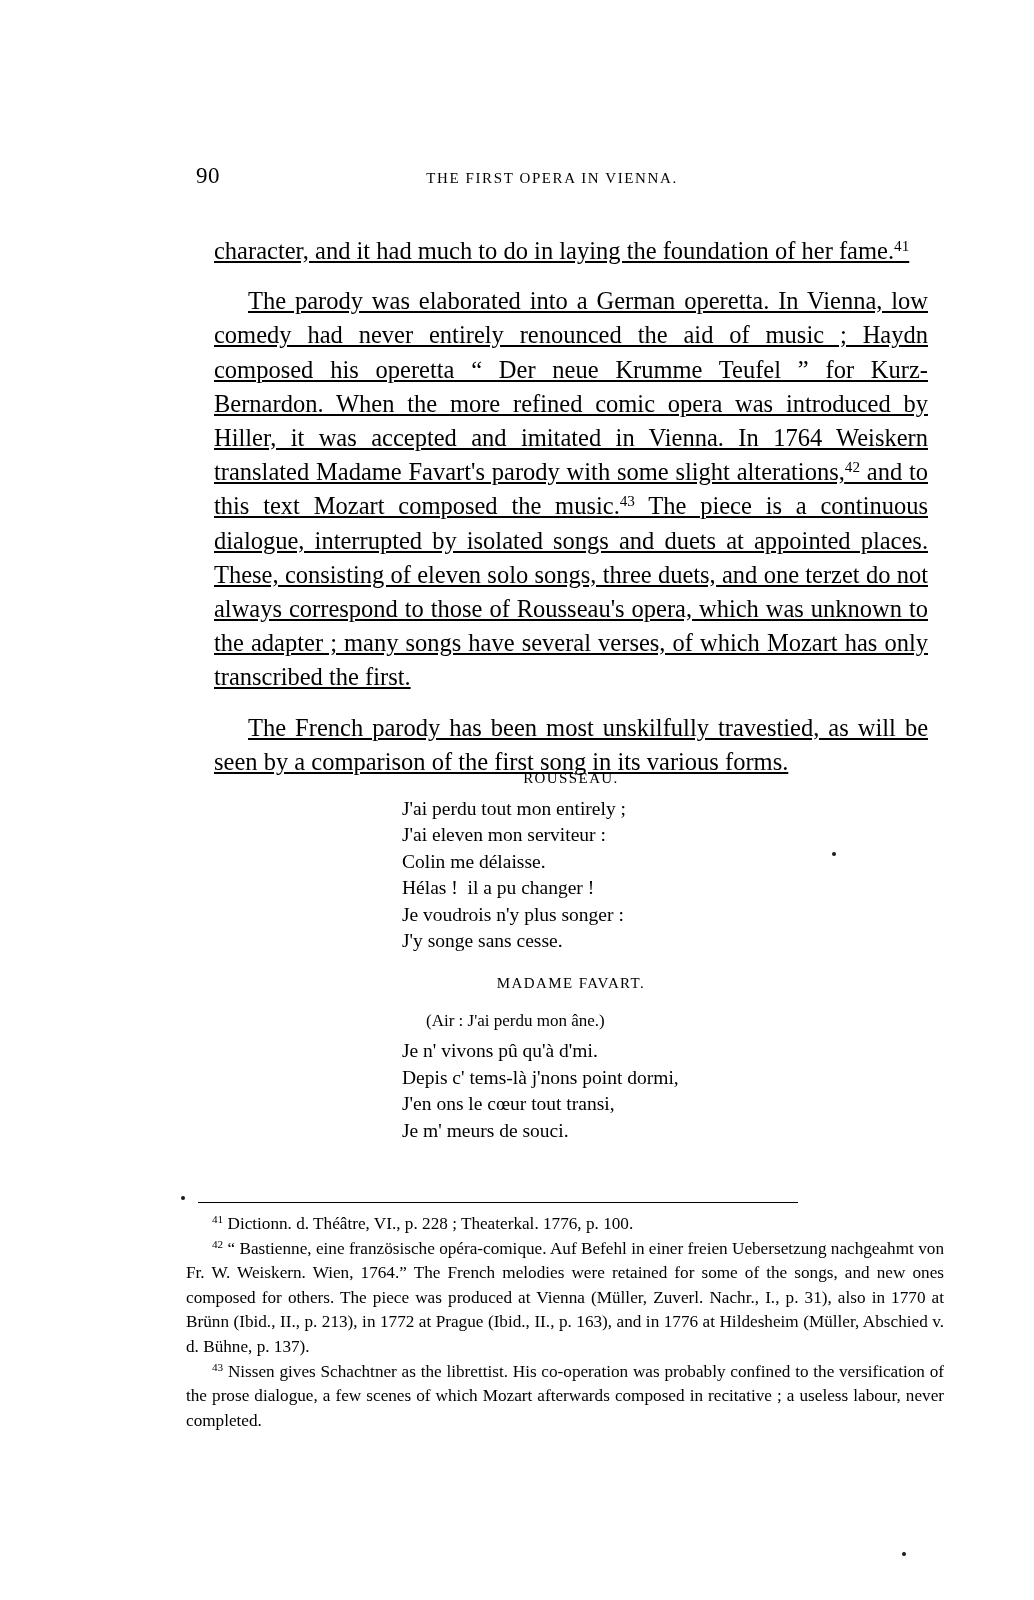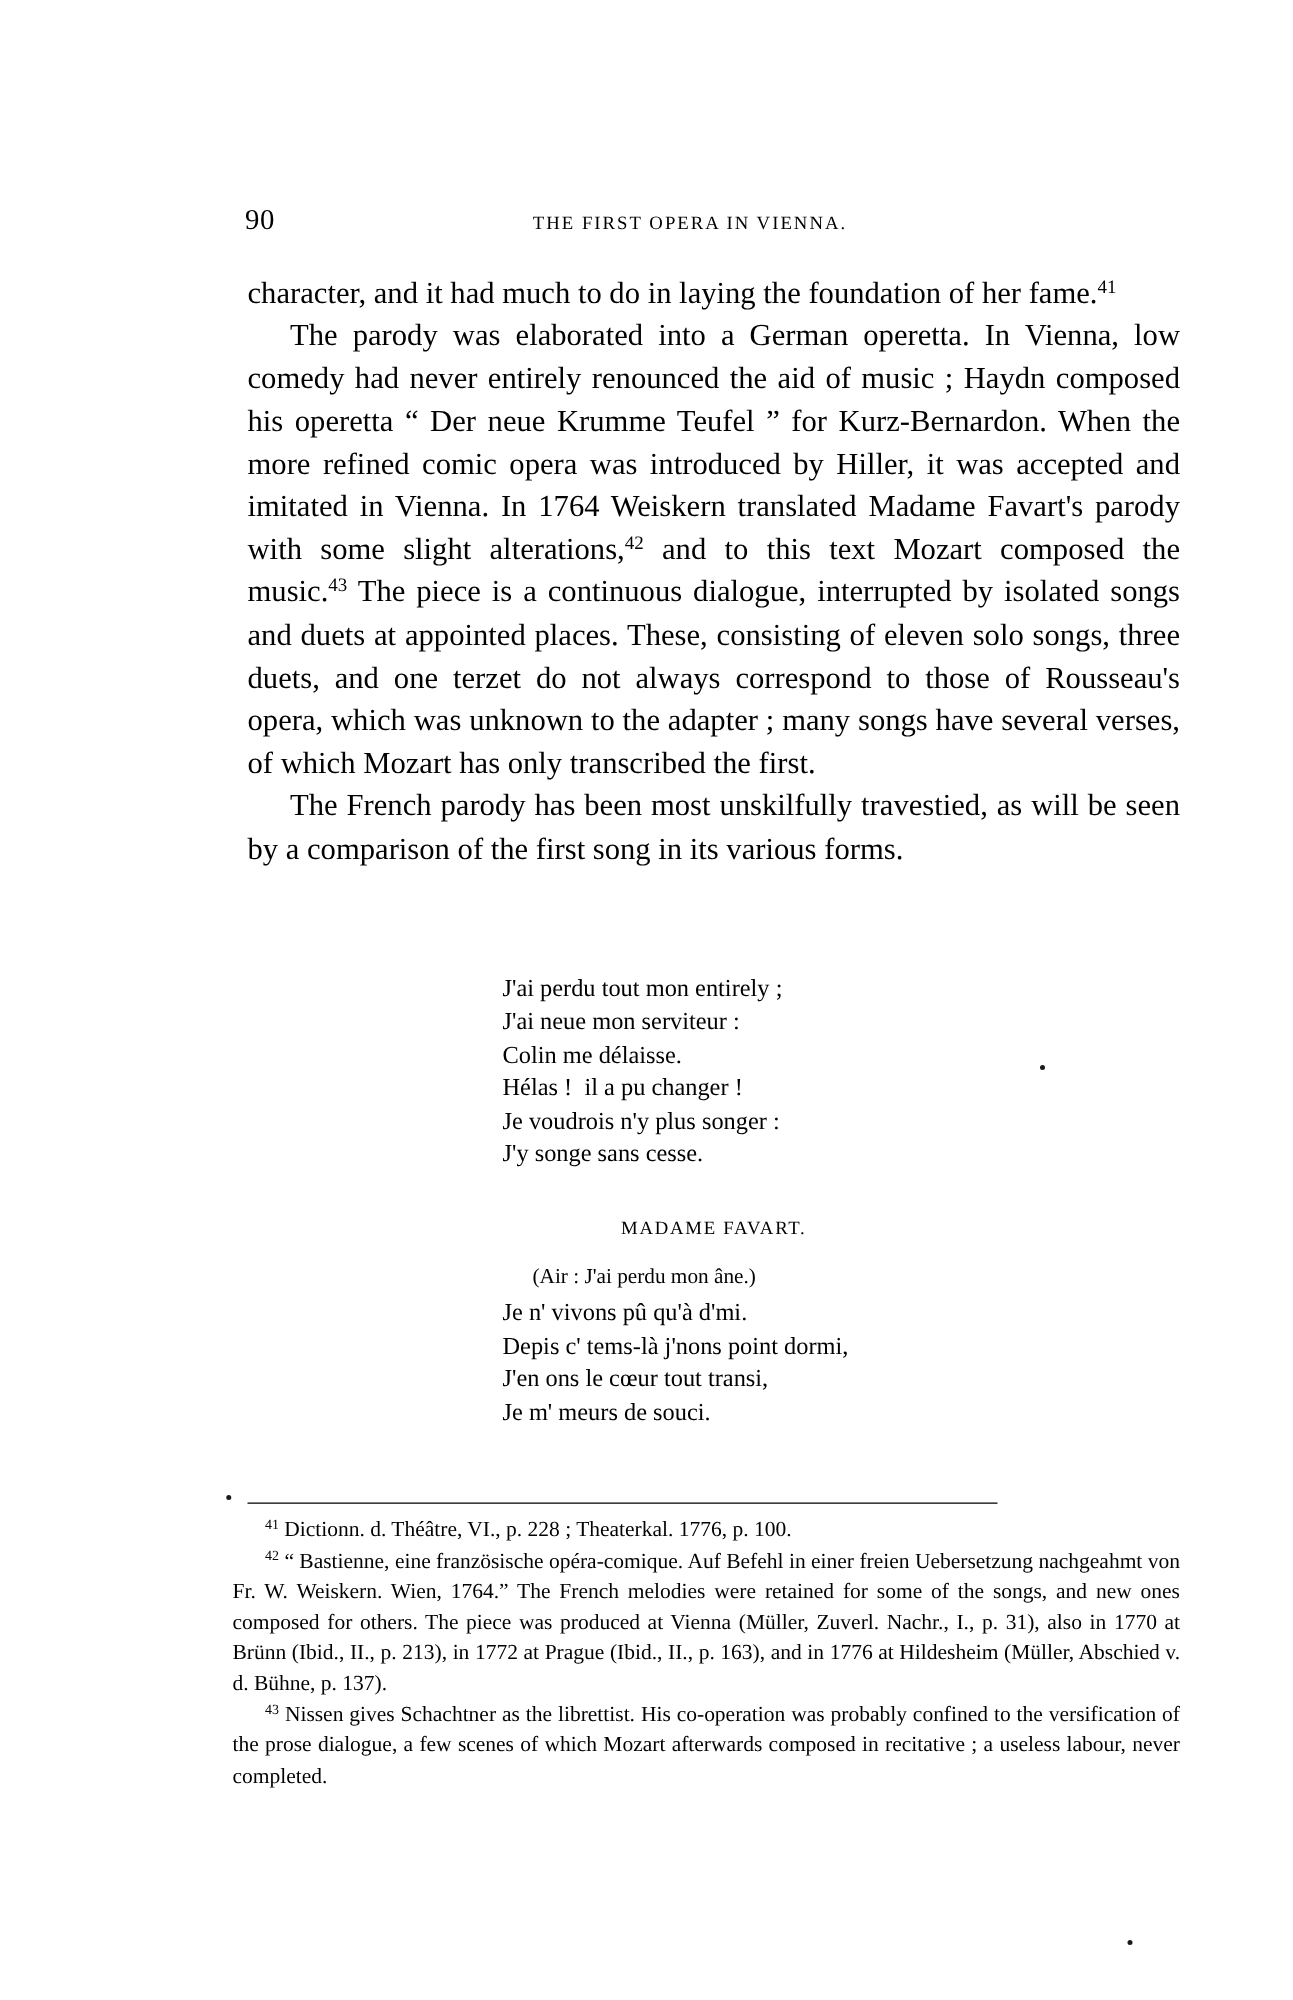--- a/index.html
+++ b/index.html
@@ -43,21 +43,22 @@
   .body-text {
     position: absolute;
     left: 198px;
     top: 218px;
     width: 746px;
     font-size: 24.5px;
     line-height: 34.2px;
     text-align: justify;
   }
   .body-text p {
-    margin: 0;
+    margin: 16px;
+    text-decoration: underline;
   }
   .body-text p.indent {
     text-indent: 34px;
   }
   sup {
     font-size: 0.62em;
     vertical-align: 0.52em;
     line-height: 0;
   }
   .verse-block {
@@ -136,23 +137,24 @@
     <span class="head-title">THE FIRST OPERA IN VIENNA.</span>
   </div>
 
   <div class="body-text">
     <p><span>character, and it had much to do in laying the foundation of her fame.</span><sup>41</sup></p>
     <p class="indent"><span>The parody was elaborated into a German operetta.   In Vienna, low comedy had never entirely renounced the aid of music ; Haydn composed his operetta “ Der neue Krumme Teufel ” for Kurz-Bernardon.   When the more refined comic opera was introduced by Hiller, it was accepted and imitated in Vienna.   In 1764 Weiskern translated Madame Favart's parody with some slight alterations,</span><sup>42</sup><span> and to this text Mozart composed the music.</span><sup>43</sup><span>   The piece is a continuous dialogue, interrupted by isolated songs and duets at appointed places. These, consisting of eleven solo songs, three duets, and one terzet do not always correspond to those of Rousseau's opera, which was unknown to the adapter ; many songs have several verses, of which Mozart has only transcribed the first.</span></p>
     <p class="indent">The French parody has been most unskilfully travestied, as will be seen by a comparison of the first song in its various forms.</p>
   </div>
 
   <div class="verse-block" style="top: 770px;">
+    <div class="verse-heading">ROUSSEAU.</div>
     <div class="verse-lines">
       <div>J'ai perdu tout mon entirely ;</div>
-      <div>J'ai neue mon serviteur :</div>
+      <div>J'ai eleven mon serviteur :</div>
       <div>Colin me délaisse.</div>
       <div>Hélas !  il a pu changer !</div>
       <div>Je voudrois n'y plus songer :</div>
       <div>J'y songe sans cesse.</div>
     </div>
   </div>
 
   <div class="verse-block" style="top: 975px;">
     <div class="verse-heading">MADAME FAVART.</div>
     <div class="air-line">(Air :  J'ai perdu mon âne.)</div>

